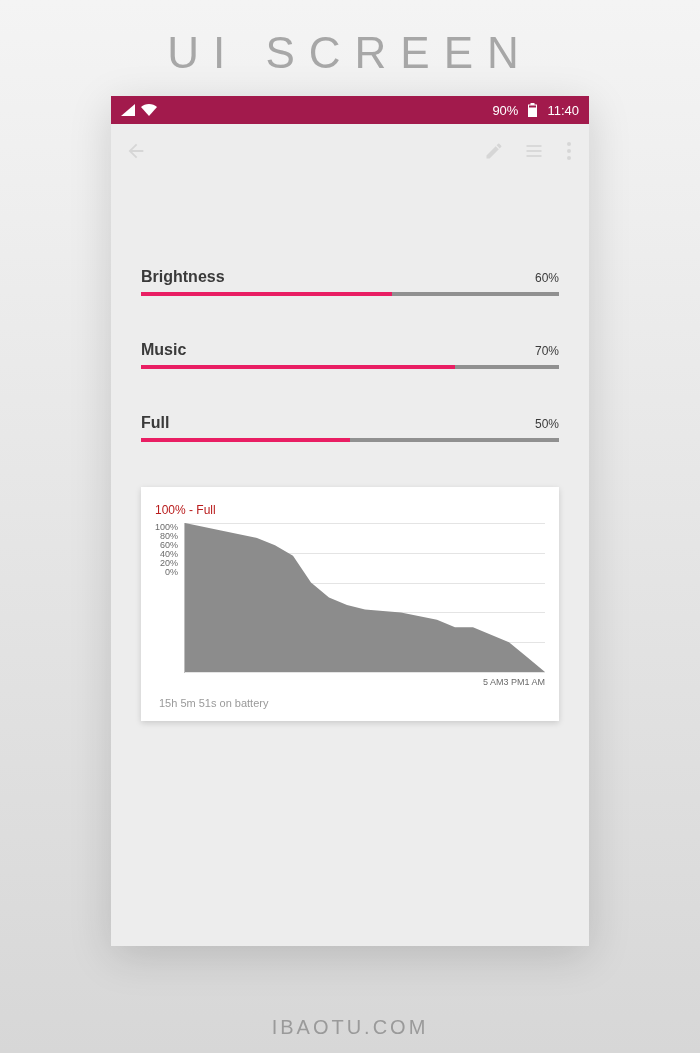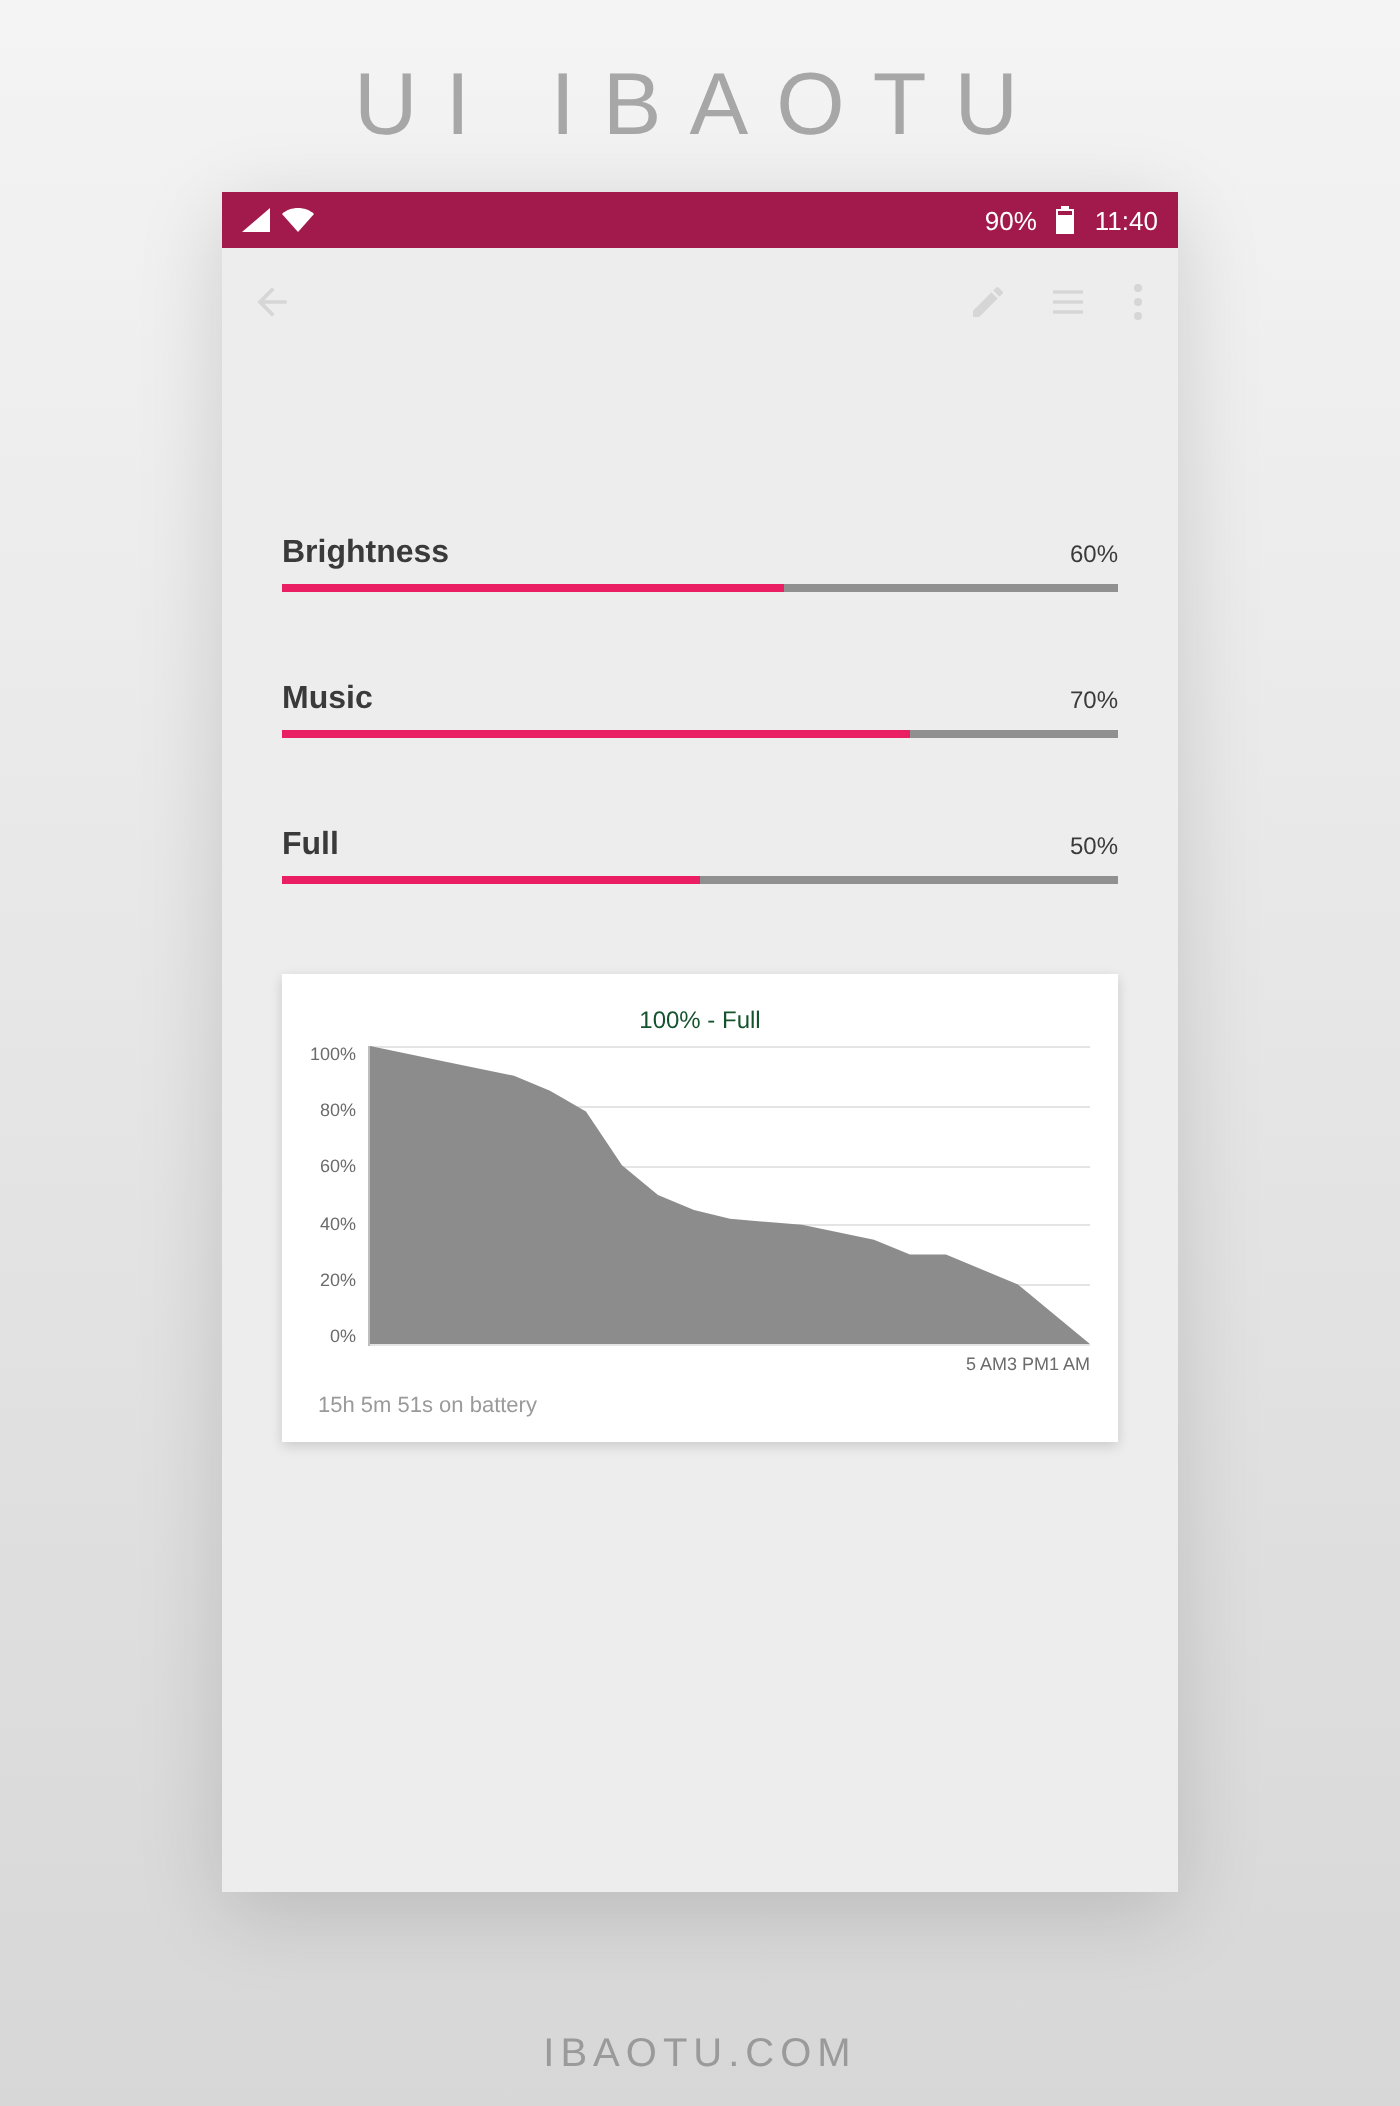--- a/index.html
+++ b/index.html
@@ -73,35 +73,34 @@
     background: #e91e63;
   }
   
   .card {
     margin-top: 40px;
     background: #fff;
     box-shadow: 0 2px 6px rgba(0,0,0,0.15);
     padding: 16px 14px 12px 14px;
   }
   .card-head {
-    text-align: center;
+    text-align: left;
     font-size: 12px;
-    color: #14532d;
+    color: #b91c1c;
     margin-bottom: 6px;
   }
   .chart-wrap { display: flex; }
   .y-axis {
     display: flex;
     flex-direction: column;
-    justify-content: space-between;
+    justify-content: flex-start;
     padding-right: 6px;
     font-size: 9px;
     color: #6b6b6b;
     height: 150px;
-    gap: 14px;
   }
   .y-axis span { text-align: right; line-height: 1; }
   .plot {
     position: relative;
     flex: 1;
     height: 150px;
     border-left: 1px solid #bdbdbd;
     border-bottom: 1px solid #bdbdbd;
   }
   .grid-line {
@@ -127,21 +126,21 @@
     margin-top: auto;
     padding: 14px 0;
     color: #9a9a9a;
     font-size: 20px;
     letter-spacing: 3px;
   }
 </style>
 </head>
 <body>
 
-<div class="page-title">UI IBAOTU</div>
+<div class="page-title">UI SCREEN</div>
 
 <div class="phone">
 
   <div class="statusbar">
     <div class="left">
       <span class="sig-icon">
         <svg width="14" height="12" viewBox="0 0 14 12">
             <path d="M0 12 L14 12 L14 0 Z" fill="#fff"></path>
           </svg>
       </span>

